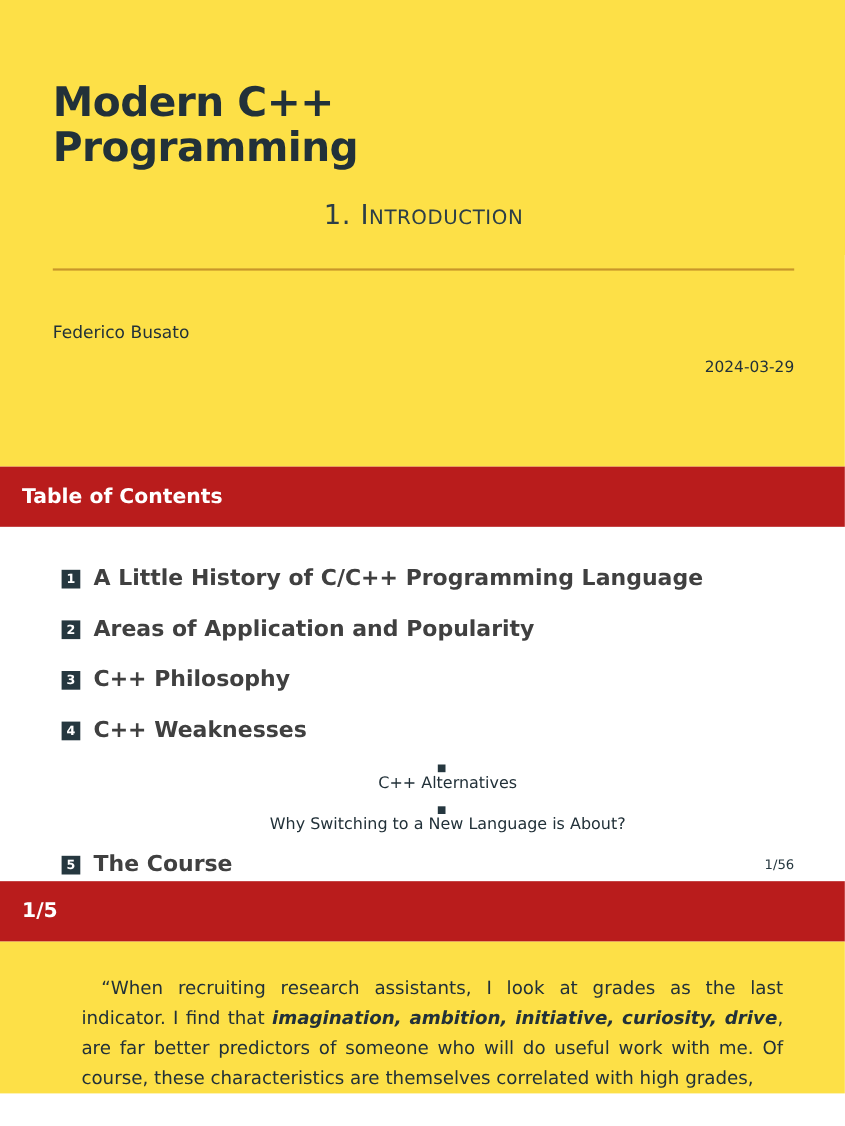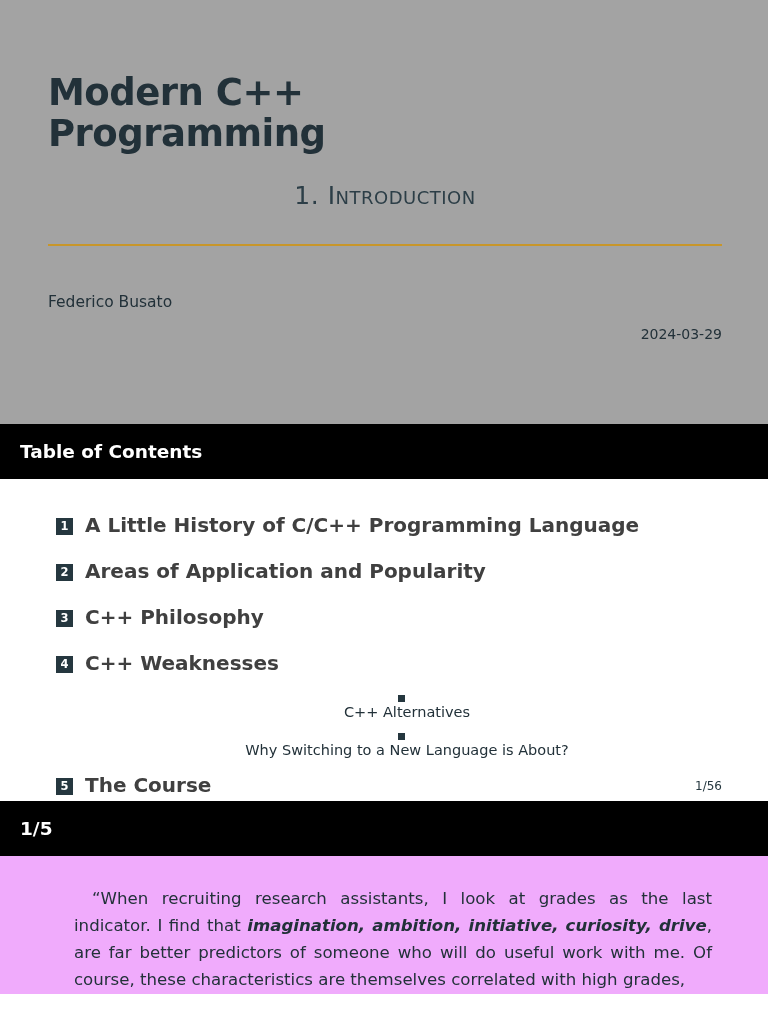--- a/index.html
+++ b/index.html
@@ -17,21 +17,21 @@
   .page {
     width: 768px;
     height: 1024px;
     position: relative;
   }
 
   
   .slide-title {
     position: relative;
     height: 424px;
-    background: #a3a3a3;
+    background: #fde047;
     box-sizing: border-box;
   }
   .title-main {
     position: absolute;
     left: 48px;
     top: 72px;
     font-size: 37px;
     font-weight: bold;
     line-height: 1.12;
     letter-spacing: -0.5px;
@@ -70,21 +70,21 @@
   .date {
     position: absolute;
     right: 46px;
     top: 326px;
     font-size: 14px;
     color: #223139;
   }
 
   
   .bar {
-    background: #000000;
+    background: #b91c1c;
     color: #ffffff;
     height: 55px;
     display: flex;
     align-items: center;
     padding: 0 20px;
     box-sizing: border-box;
     font-size: 18.5px;
     font-weight: bold;
     justify-content: space-between;
   }
@@ -149,21 +149,21 @@
   .page-num {
     position: absolute;
     right: 46px;
     bottom: 8px;
     font-size: 12px;
     color: #25373f;
   }
 
   
   .quote-body {
-    background: #f0abfc;
+    background: #fde047;
     padding: 30px 56px 0 74px;
     box-sizing: border-box;
   }
   .quote-text {
     font-size: 16.6px;
     line-height: 1.62;
     color: #223139;
     text-align: justify;
     text-indent: 18px;
   }

